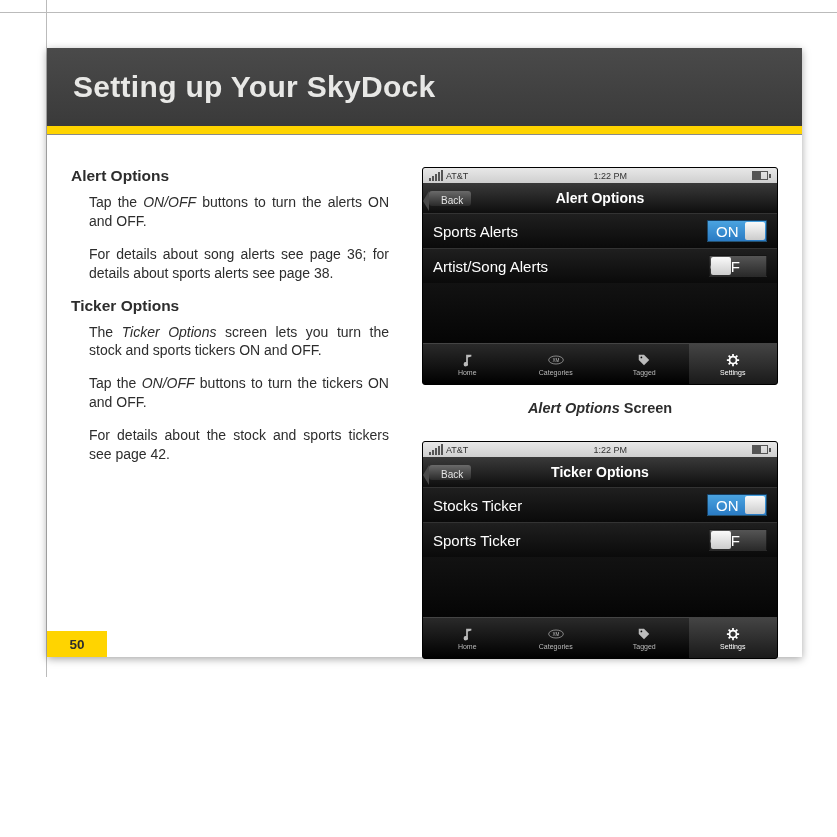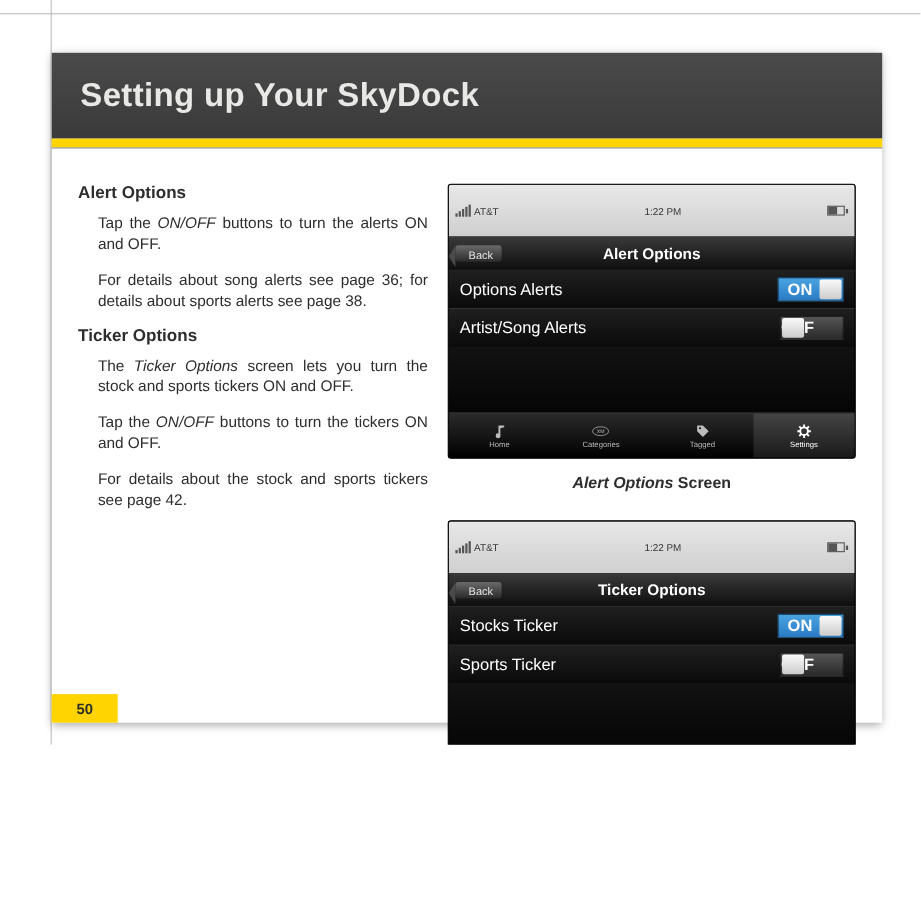--- a/index.html
+++ b/index.html
@@ -4,36 +4,36 @@
 <style>
 html,body{margin:0;padding:0;font-family:Arial,Helvetica,sans-serif}
 .page{position:relative;width:837px;height:677px;background:#fff;overflow:hidden}
 .vline{position:absolute;left:46px;top:0;width:1px;height:837px;background:#bbb}
 .hline{position:absolute;left:0;top:12px;width:837px;height:1px;background:#bbb}
 .card{position:absolute;left:47px;top:48px;right:35px;bottom:20px;background:#fff;box-shadow:0 2px 8px rgba(0,0,0,.35)}
 .header{background:linear-gradient(#4a4a4a,#3a3a3a);padding:22px 26px}
 .header h1{margin:0;color:#e8e8e6;font-size:30px;font-weight:700;letter-spacing:.3px}
 .ybar{height:8px;background:#ffd400}
 .gbar{height:1px;background:#8a8a8a}
-.content{display:flex;padding:32px 24px 20px;gap:18px}
+.content{display:flex;padding:32px 24px 20px;gap:33px}
 .left{flex:0 0 318px}
 .right{flex:1}
 .h2{font-weight:700;font-size:15.5px;color:#2d2d2d;margin:0 0 8px}
 .left p{margin:0 0 14px 18px;font-size:14px;line-height:1.35;color:#2d2d2d;text-align:justify}
 .shot{border:1px solid #000;border-radius:3px;background:#000;overflow:hidden}
-.sbar{height:15px;background:linear-gradient(#e8e8e8,#cfcfcf);font-size:9px;color:#333;display:flex;align-items:center;padding:16px 6px;justify-content:space-between}
+.sbar{height:15px;background:linear-gradient(#e8e8e8,#cfcfcf);font-size:9px;color:#333;display:flex;align-items:center;padding:0 6px;justify-content:space-between}
 .signal{display:flex;gap:1px;align-items:flex-end}
 .signal span{width:2px;background:#555}
 .nav{background:linear-gradient(#3a3a3a,#0e0e0e);display:flex;align-items:center;height:30px;position:relative}
 .back{background:linear-gradient(#6a6a6a,#2a2a2a);color:#e5e5e5;font-size:10px;padding:4px 8px 0 12px;border-radius:3px;margin-left:6px;position:relative}
 .back:before{content:"";position:absolute;left:-6px;top:0;border-top:10px solid transparent;border-bottom:10px solid transparent;border-right:6px solid #4a4a4a}
 .ntitle{position:absolute;left:0;right:0;text-align:center;color:#fff;font-size:14px;font-weight:600;pointer-events:none}
 .row{background:linear-gradient(#1f1f1f,#0a0a0a);border-top:1px solid #333;height:34px;display:flex;align-items:center;justify-content:space-between;padding:0 10px}
 .row span{color:#fff;font-size:15px;font-family:Helvetica,Arial,sans-serif}
-.tog{width:50px;height:20px;border-radius:0;font-size:9px;font-weight:700;display:flex;align-items:center;position:relative;border:1px solid rgba(0,0,0,.5)}
+.tog{width:50px;height:20px;border-radius:0;font-size:9px;font-weight:400;display:flex;align-items:center;position:relative;border:1px solid rgba(0,0,0,.5)}
 .tog.on{background:linear-gradient(#4aa3e0,#2a7bc4);color:#fff;justify-content:flex-start;padding-left:8px}
 .tog.off{background:linear-gradient(#555,#2a2a2a);color:#ddd;justify-content:flex-start;padding-right:6px}
 .knob{position:absolute;width:20px;height:18px;top:1px;background:linear-gradient(#fafafa,#ccc);border-radius:2px}
 .tog.on .knob{right:1px}
 .tog.off .knob{left:1px}
 .empty{background:linear-gradient(#121212,#050505);height:60px}
 .tabbar{display:flex;height:40px;background:linear-gradient(#2a2a2a,#000);border-top:1px solid #444}
 .tab{flex:1;display:flex;flex-direction:column;align-items:center;justify-content:center;gap:2px}
 .tab.sel{background:linear-gradient(#444,#1a1a1a)}
 .tab .lbl{font-size:7px;color:#bbb}
@@ -93,21 +93,21 @@
             <div class="battery">
                 <div class="batt-body"></div>
                 <div class="batt-tip"></div>
               </div>
           </div>
           <div class="nav">
             <div class="back">Back</div>
             <div class="ntitle">Alert Options</div>
           </div>
           <div class="row">
-            <span>Options Alerts</span>
+            <span>Sports Alerts</span>
             <div class="tog on">
                 <span>ON</span>
                 <div class="knob"></div>
               </div>
           </div>
           <div class="row">
             <span>Artist/Song Alerts</span>
             <div class="tog off">
                 <span>OFF</span>
                 <div class="knob"></div>

